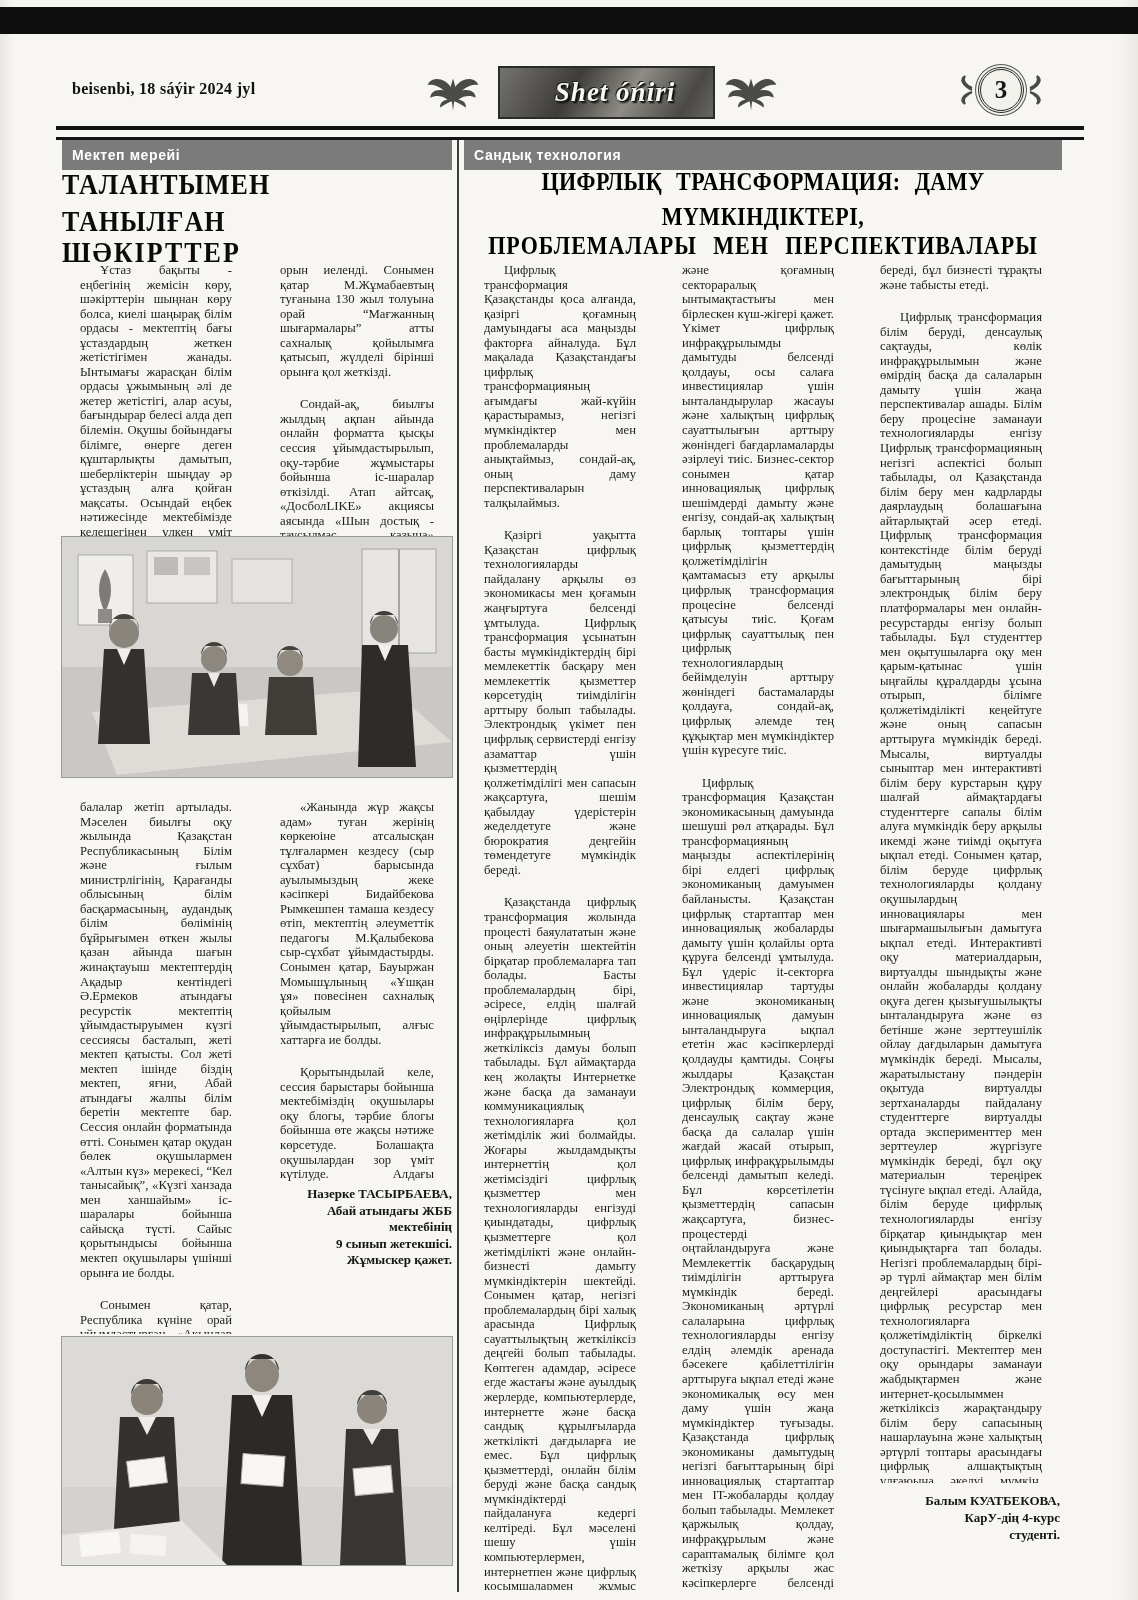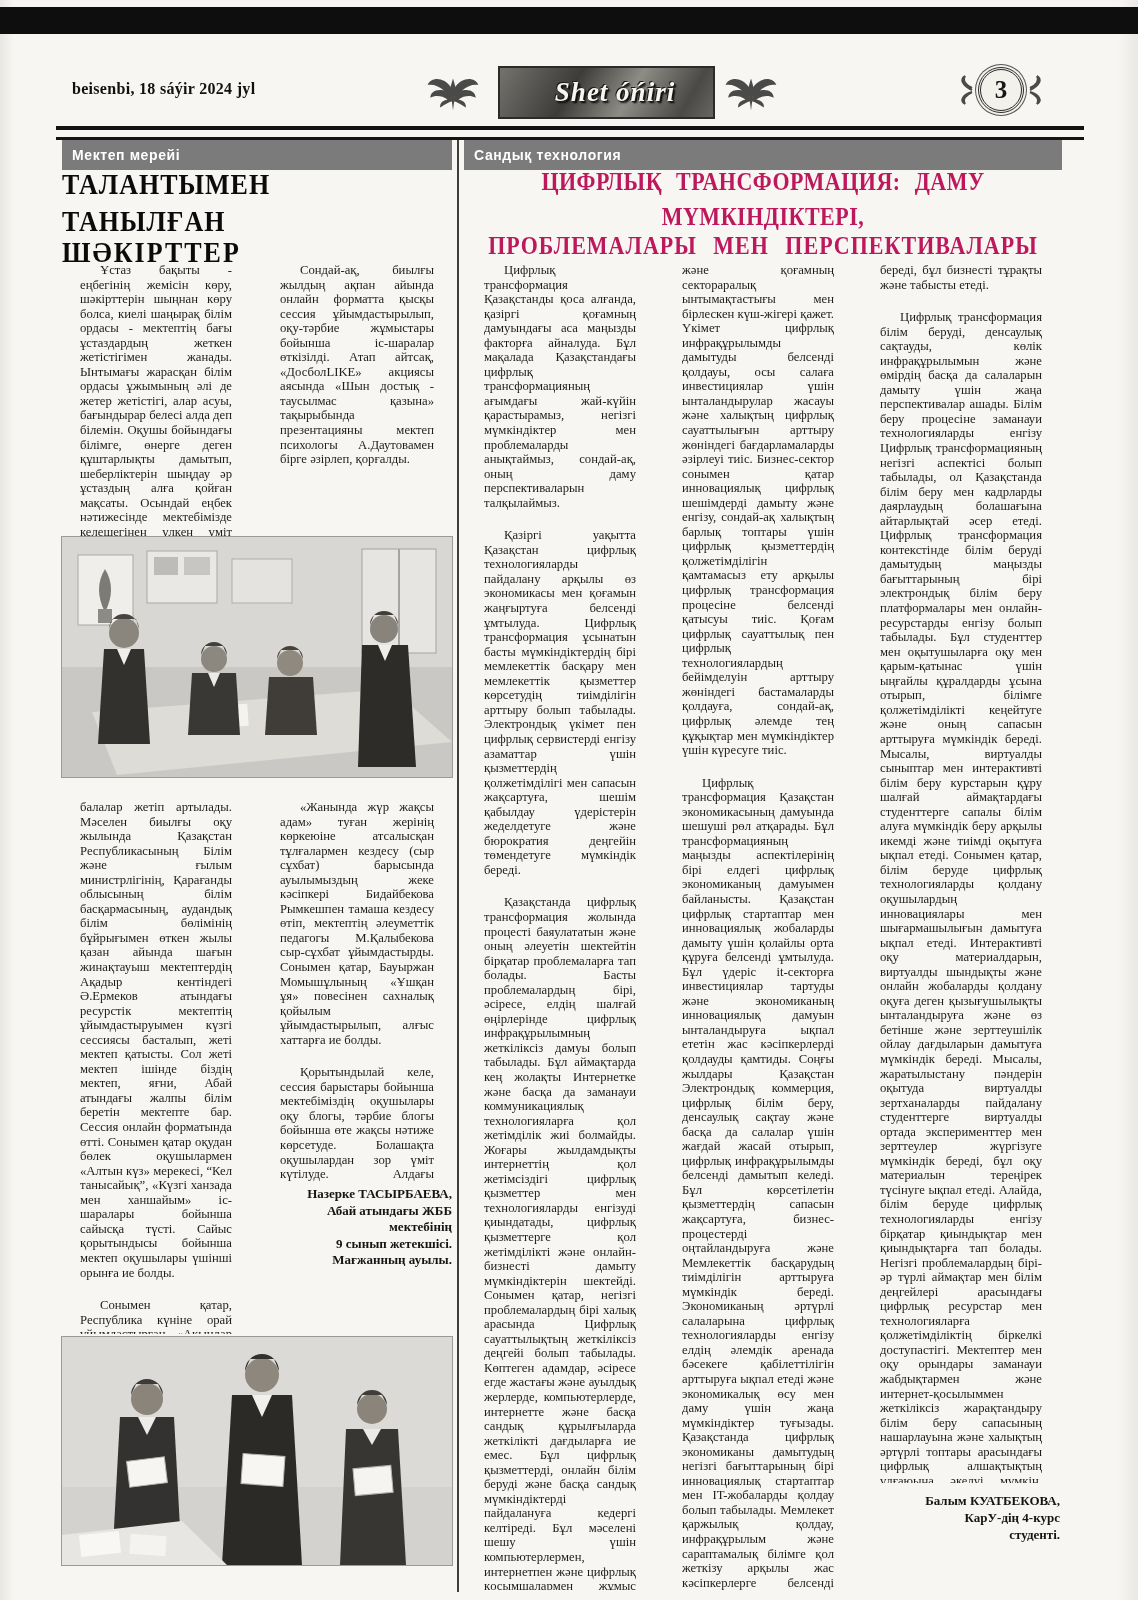--- a/index.html
+++ b/index.html
@@ -29,21 +29,21 @@
   
   .section-bar{height:30px;background:#7b7b7b;color:#ffffff;display:flex;align-items:center;
     font-family:"Liberation Sans","DejaVu Sans",sans-serif;font-weight:bold;font-size:14px;letter-spacing:.6px;padding-left:10px;box-sizing:border-box;}
   .bar-left{left:62px;top:140px;width:390px;}
   .bar-right{left:464px;top:140px;width:598px;}
   .vdivider{left:457px;top:140px;width:2px;height:1452px;background:#3f3f3f;}
   
   .headline{left:62px;top:170px;width:390px;font-weight:bold;color:#0b0b0b;}
   .headline .l1{font-size:26px;line-height:33px;letter-spacing:1px;word-spacing:16px;transform:scaleY(1.12);}
   .headline .l2{font-size:26px;line-height:33px;letter-spacing:2px;transform:scaleY(1.12);}
-  .headline-r{left:464px;top:168px;width:598px;text-align:center;font-weight:bold;color:#be185d;}
+  .headline-r{left:464px;top:168px;width:598px;text-align:center;font-weight:bold;color:#000000;}
   .headline-r .l1{font-size:22px;line-height:31px;letter-spacing:.5px;word-spacing:8px;transform:scaleY(1.15);}
   .headline-r .l2{font-size:22px;line-height:31px;letter-spacing:1px;word-spacing:10px;transform:scaleY(1.15);}
   
   .col{overflow:hidden;text-align:justify;font-size:12.7px;line-height:14.55px;color:#1d1d1d;}
   .col p{margin:18px;}
   .col p.ind{text-indent:20px;}
   .l-c1-top{left:62px;top:245px;width:188px;height:291px;}
   .l-c2-top{left:262px;top:245px;width:190px;height:291px;}
   .l-c1-bot{left:62px;top:782px;width:188px;height:552px;}
   .l-c2-bot{left:262px;top:782px;width:190px;height:400px;}
@@ -105,20 +105,21 @@
 <div class="abs headline">
   <div class="l1">ТАЛАНТЫМЕН ТАНЫЛҒАН</div>
   <div class="l2">ШӘКІРТТЕР</div>
 </div>
 
 <div class="abs col l-c1-top">
   <p class="ind">Ұстаз бақыты - еңбегінің жемісін көру, шәкірттерін шыңнан көру болса, киелі шаңырақ білім ордасы - мектептің бағы ұстаздардың жеткен жетістігімен жанады. Ынтымағы жарасқан білім ордасы ұжымының әлі де жетер жетістігі, алар асуы, бағындырар белесі алда деп білемін. Оқушы бойындағы білімге, өнерге деген құштарлықты дамытып, шеберліктерін шыңдау әр ұстаздың алға қойған мақсаты. Осындай еңбек нәтижесінде мектебімізде келешегінен үлкен үміт күтуге болатын, алда әлі де биік шыңға шығуға мүмкіндігі бар дарынды</p>
 </div>
 
 <div class="abs col l-c2-top">
+  <p>орын иеленді. Сонымен қатар М.Жұмабаевтың туғанына 130 жыл толуына орай “Мағжанның шығармалары” атты сахналық қойылымға қатысып, жүлделі бірінші орынға қол жеткізді.</p>
   <p class="ind">Сондай-ақ, биылғы жылдың ақпан айында онлайн форматта қысқы сессия ұйымдастырылып, оқу-тәрбие жұмыстары бойынша іс-шаралар өткізілді. Атап айтсақ, «ДосболLIKE» акциясы аясында «Шын достық - таусылмас қазына» тақырыбында презентацияны мектеп психологы А.Даутовамен бірге әзірлеп, қорғалды.</p>
 </div>
 
 <svg class="abs photo photo1" viewBox="0 0 390 240">
   <rect width="390" height="240" fill="#c9c8c4"></rect>
   <rect width="390" height="130" fill="#d8d7d3"></rect>
   <rect x="16" y="18" width="55" height="70" fill="#efeeea" stroke="#aaa9a5"></rect>
   <path d="M43 75 C35 60 35 45 43 32 C51 45 51 60 43 75 Z" fill="#7d7b76"></path>
   <rect x="36" y="72" width="14" height="14" fill="#8d8b86"></rect>
   <rect x="85" y="14" width="70" height="52" fill="#e9e8e4" stroke="#aaa9a5"></rect>
@@ -155,21 +156,21 @@
 <div class="abs col l-c2-bot">
   <p class="ind">«Жанында жүр жақсы адам» туған жерінің көркеюіне атсалысқан тұлғалармен кездесу (сыр сұхбат) барысында ауылымыздың жеке кәсіпкері Бидайбекова Рымкешпен тамаша кездесу өтіп, мектептің әлеуметтік педагогы М.Қалыбекова сыр-сұхбат ұйымдастырды. Сонымен қатар, Бауыржан Момышұлының «Ұшқан ұя» повесінен сахналық қойылым ұйымдастырылып, алғыс хаттарға ие болды.</p>
   <p class="ind">Қорытындылай келе, сессия барыстары бойынша мектебіміздің оқушылары оқу блогы, тәрбие блогы бойынша өте жақсы нәтиже көрсетуде. Болашақта оқушылардан зор үміт күтілуде. Алдағы мемлекеттік емтихандарын ойдағыдай тапсырып, жақсы нәтиже көрсетеді деген сенімдемін.</p>
 </div>
 
 <div class="abs byline-left">
   <span>Назерке ТАСЫРБАЕВА,</span>
   <span>Абай атындағы ЖББ</span>
   <span>мектебінің</span>
   <span>9 сынып жетекшісі.</span>
-  <span>Мағжанның ауылы.</span>
+  <span>Жұмыскер қажет.</span>
 </div>
 
 <svg class="abs photo photo2" viewBox="0 0 390 228">
   <rect width="390" height="228" fill="#d3d2ce"></rect>
   <rect width="390" height="150" fill="#dbdad6"></rect>
   <circle cx="85" cy="62" r="16" fill="#8a847b"></circle>
   <path d="M69 58 a16 16 0 0 1 32 0 l-5 -11 -22 0 z" fill="#3d3b37"></path>
   <path d="M58 80 h54 l8 148 h-70 z" fill="#343230"></path>
   <polygon points="76,80 94,80 85,98" fill="#edece8"></polygon>
   <rect x="66" y="122" width="38" height="26" fill="#f6f5f1" transform="rotate(-7 85 135)" stroke="#b5b4b0"></rect>

